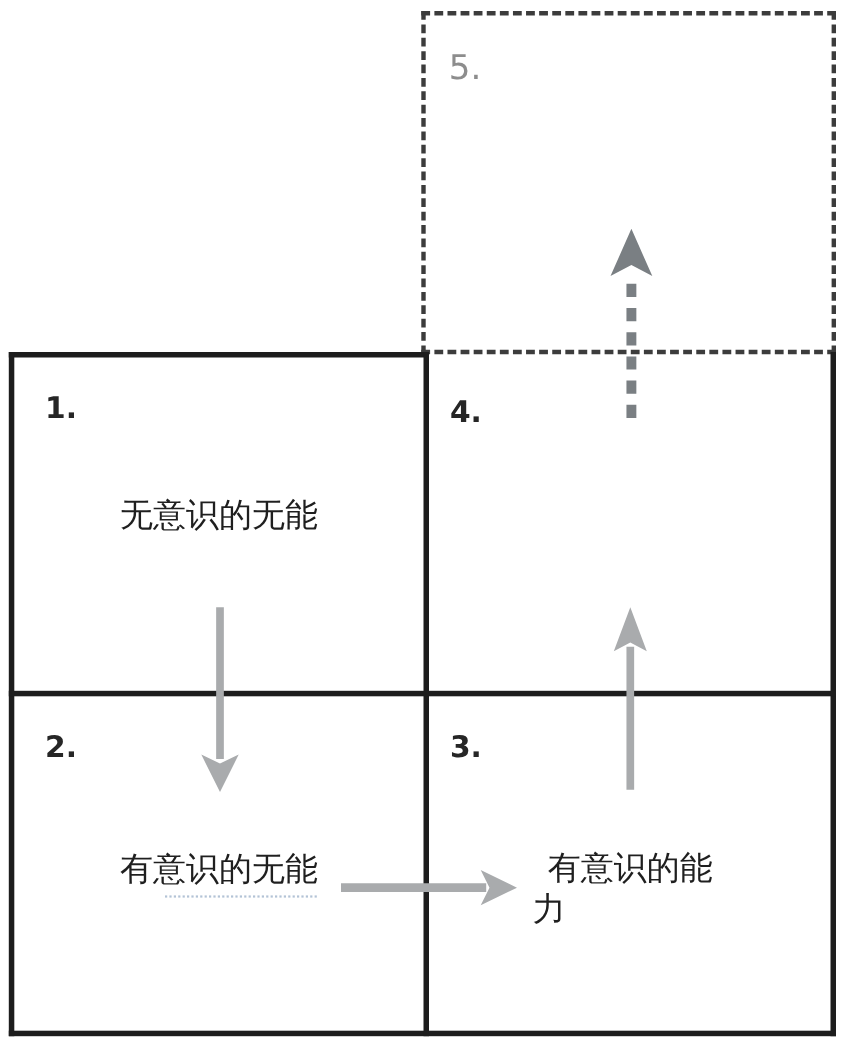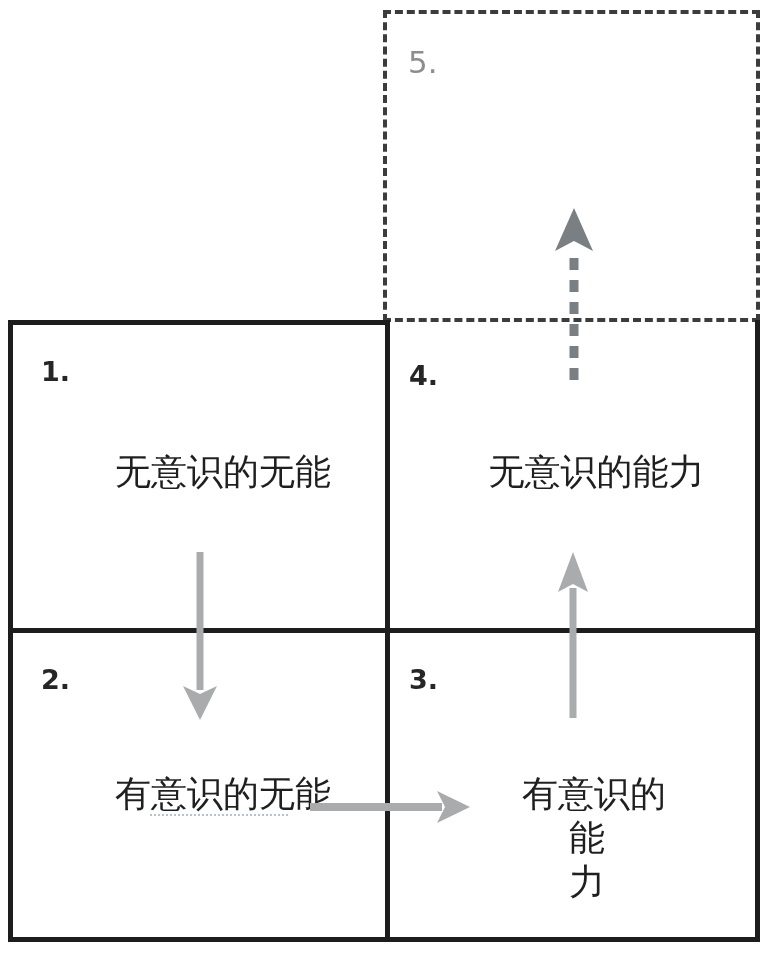--- a/index.html
+++ b/index.html
@@ -48,26 +48,26 @@
   .q2{left:13px;top:633px;width:372px;height:304px;}
   .q3{left:390px;top:633px;width:365px;height:304px;}
   .quad .num{
     position:absolute;left:28px;top:31px;
     font-size:27px;font-weight:bold;color:var(--number-dark);
   }
   .q3 .num,.q4 .num{left:19px;}
   .q4 .num{top:35px;}
   .quad .label{
     position:absolute;left:0;top:123px;width:100%;
-    text-align:center;font-size:36px;color:var(--text-dark);padding-left:24px;
+    text-align:center;font-size:30px;color:var(--text-dark);
   }
   .q2 .label{top:137px;}
   .q3 .label{
-    left:84px;top:139px;width:178px;
-    text-align:center;text-indent:14px;
+    left:94px;top:139px;width:178px;
+    text-align:left;text-indent:14px;
     white-space:pre-line;line-height:1.22;
   }
   .q2 .underline{
     position:absolute;left:137px;top:181px;width:138px;height:0;
     border-top:2px dotted var(--underline-dotted);
   }
   
   .arrows{position:absolute;left:0;top:0;width:768px;height:955px;pointer-events:none;}
   .solid-stroke{stroke:var(--arrow-solid);}
   .solid-fill{fill:var(--arrow-solid);}
@@ -90,21 +90,20 @@
   <div class="gl gl-mid-v"></div>
   <div class="gl gl-mid-h"></div>
 
   <div class="quad q1">
     <div class="num">1.</div>
     <div class="label">无意识的无能</div>
   </div>
 
   <div class="quad q4">
     <div class="num">4.</div>
-    <div class="label">无意识的能力</div>
   </div>
 
   <div class="quad q2">
     <div class="num">2.</div>
     <div class="label">有意识的无能</div>
     <div class="underline"></div>
   </div>
 
   <div class="quad q3">
     <div class="num">3.</div>

